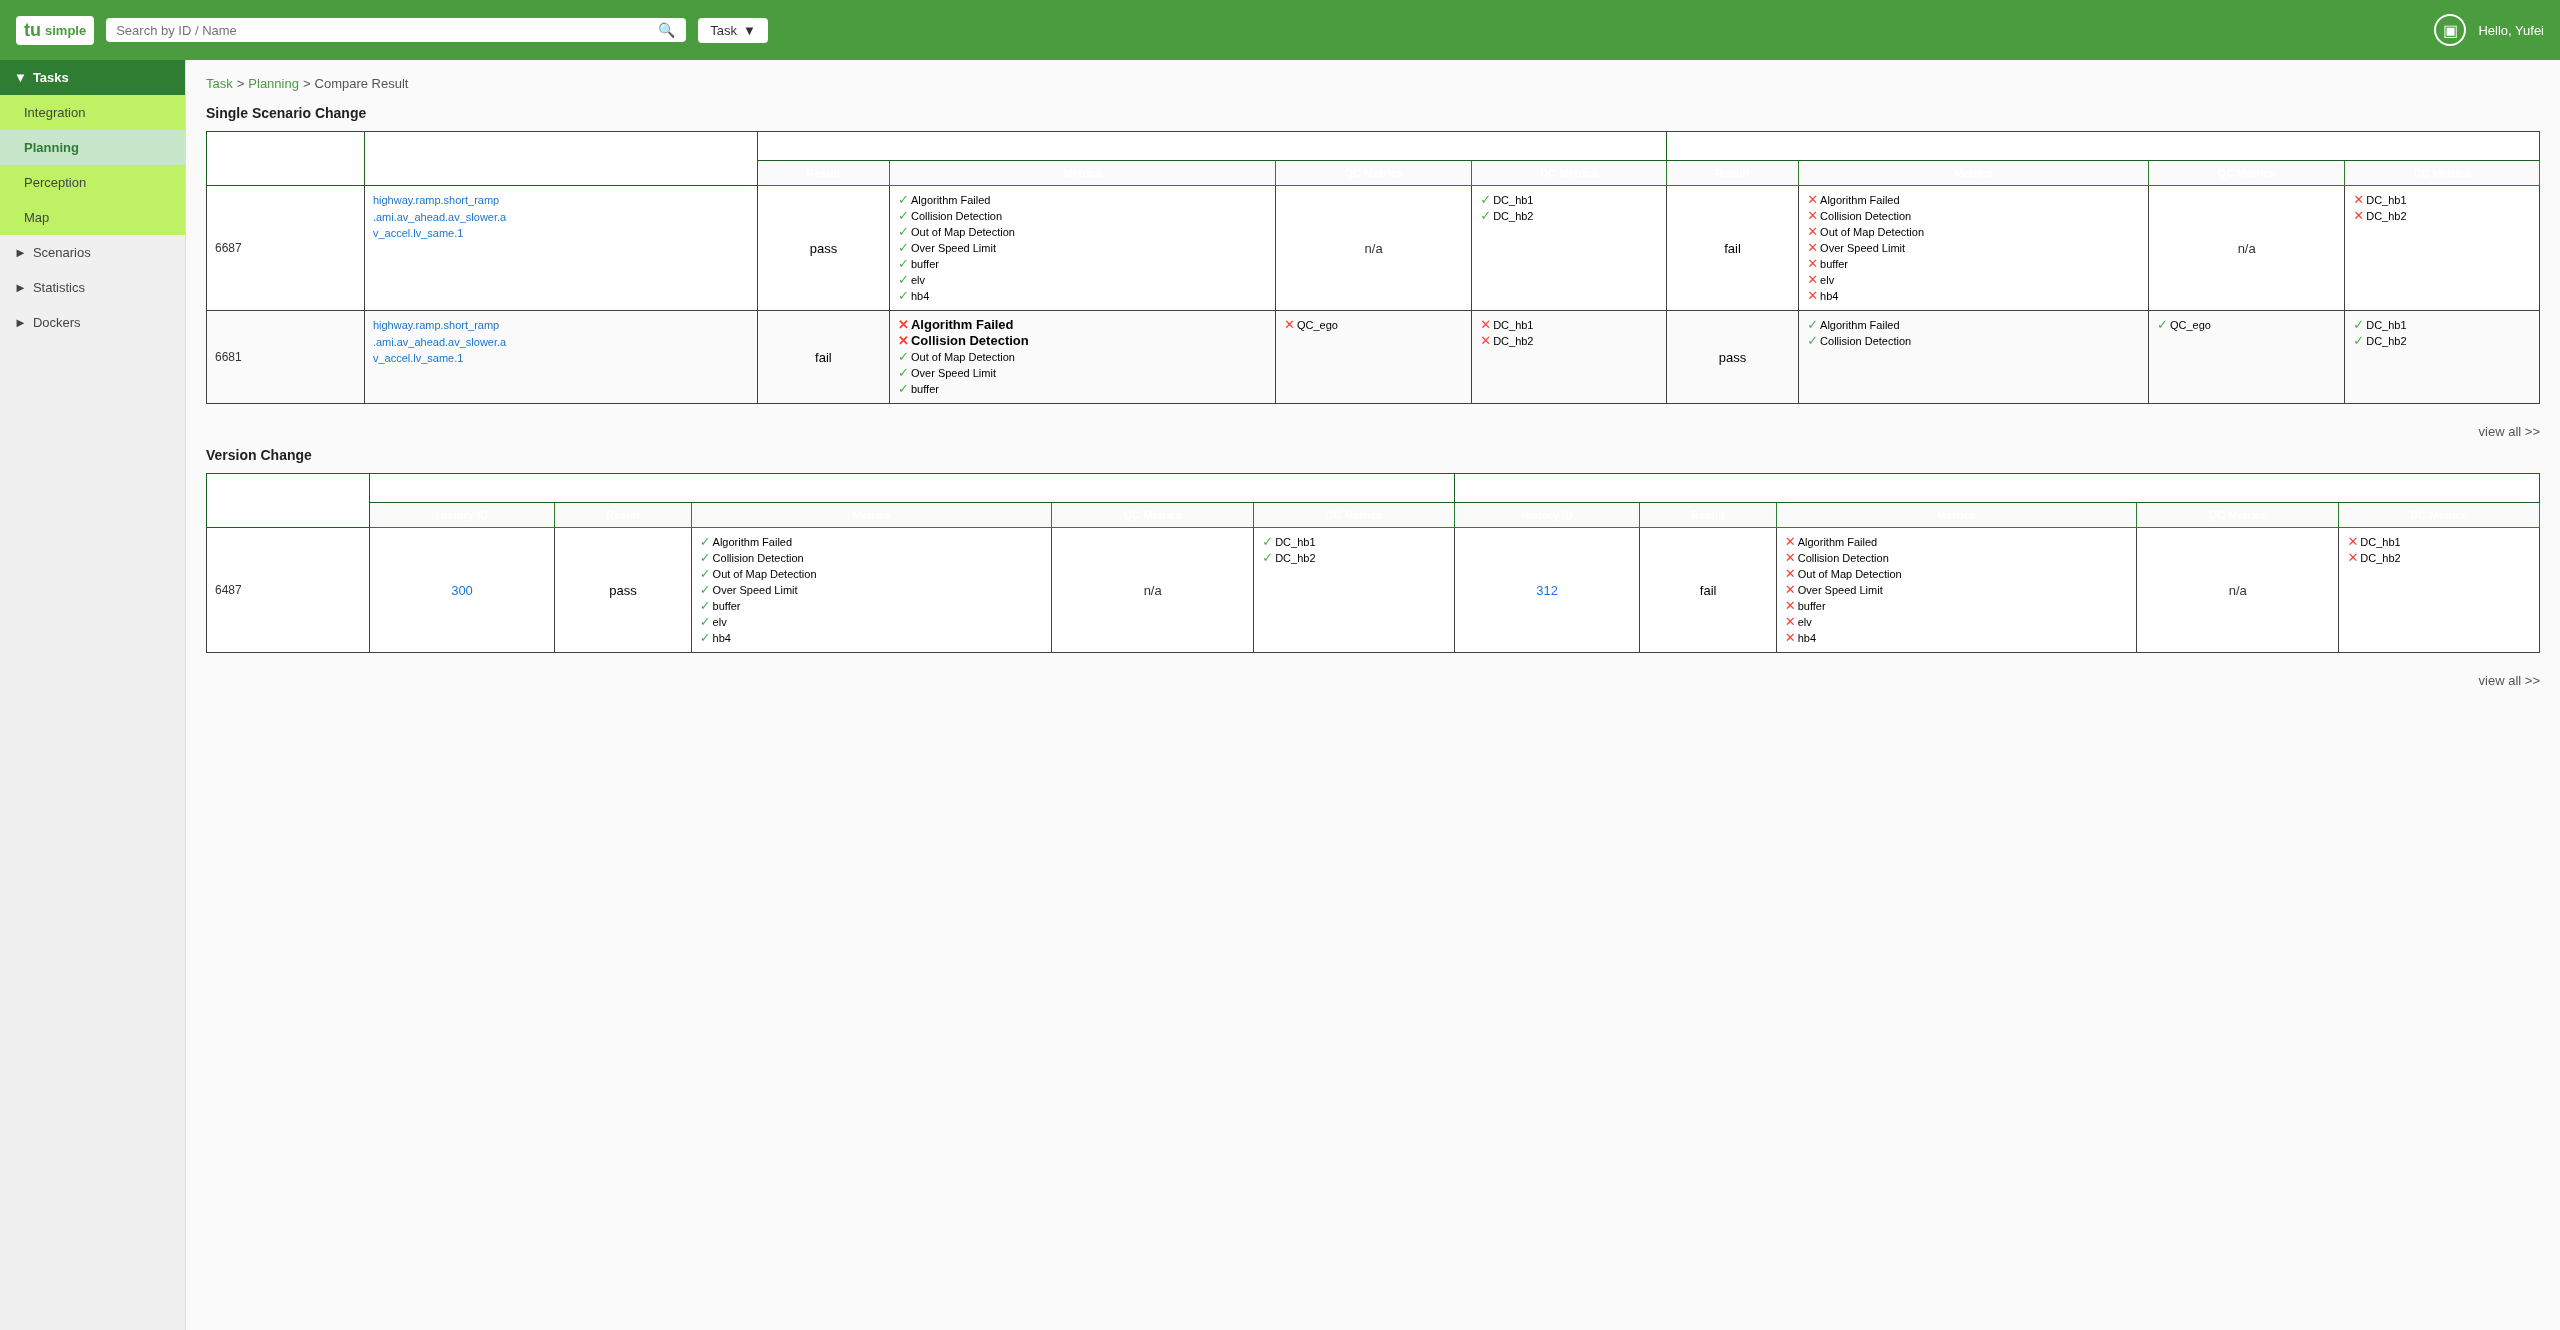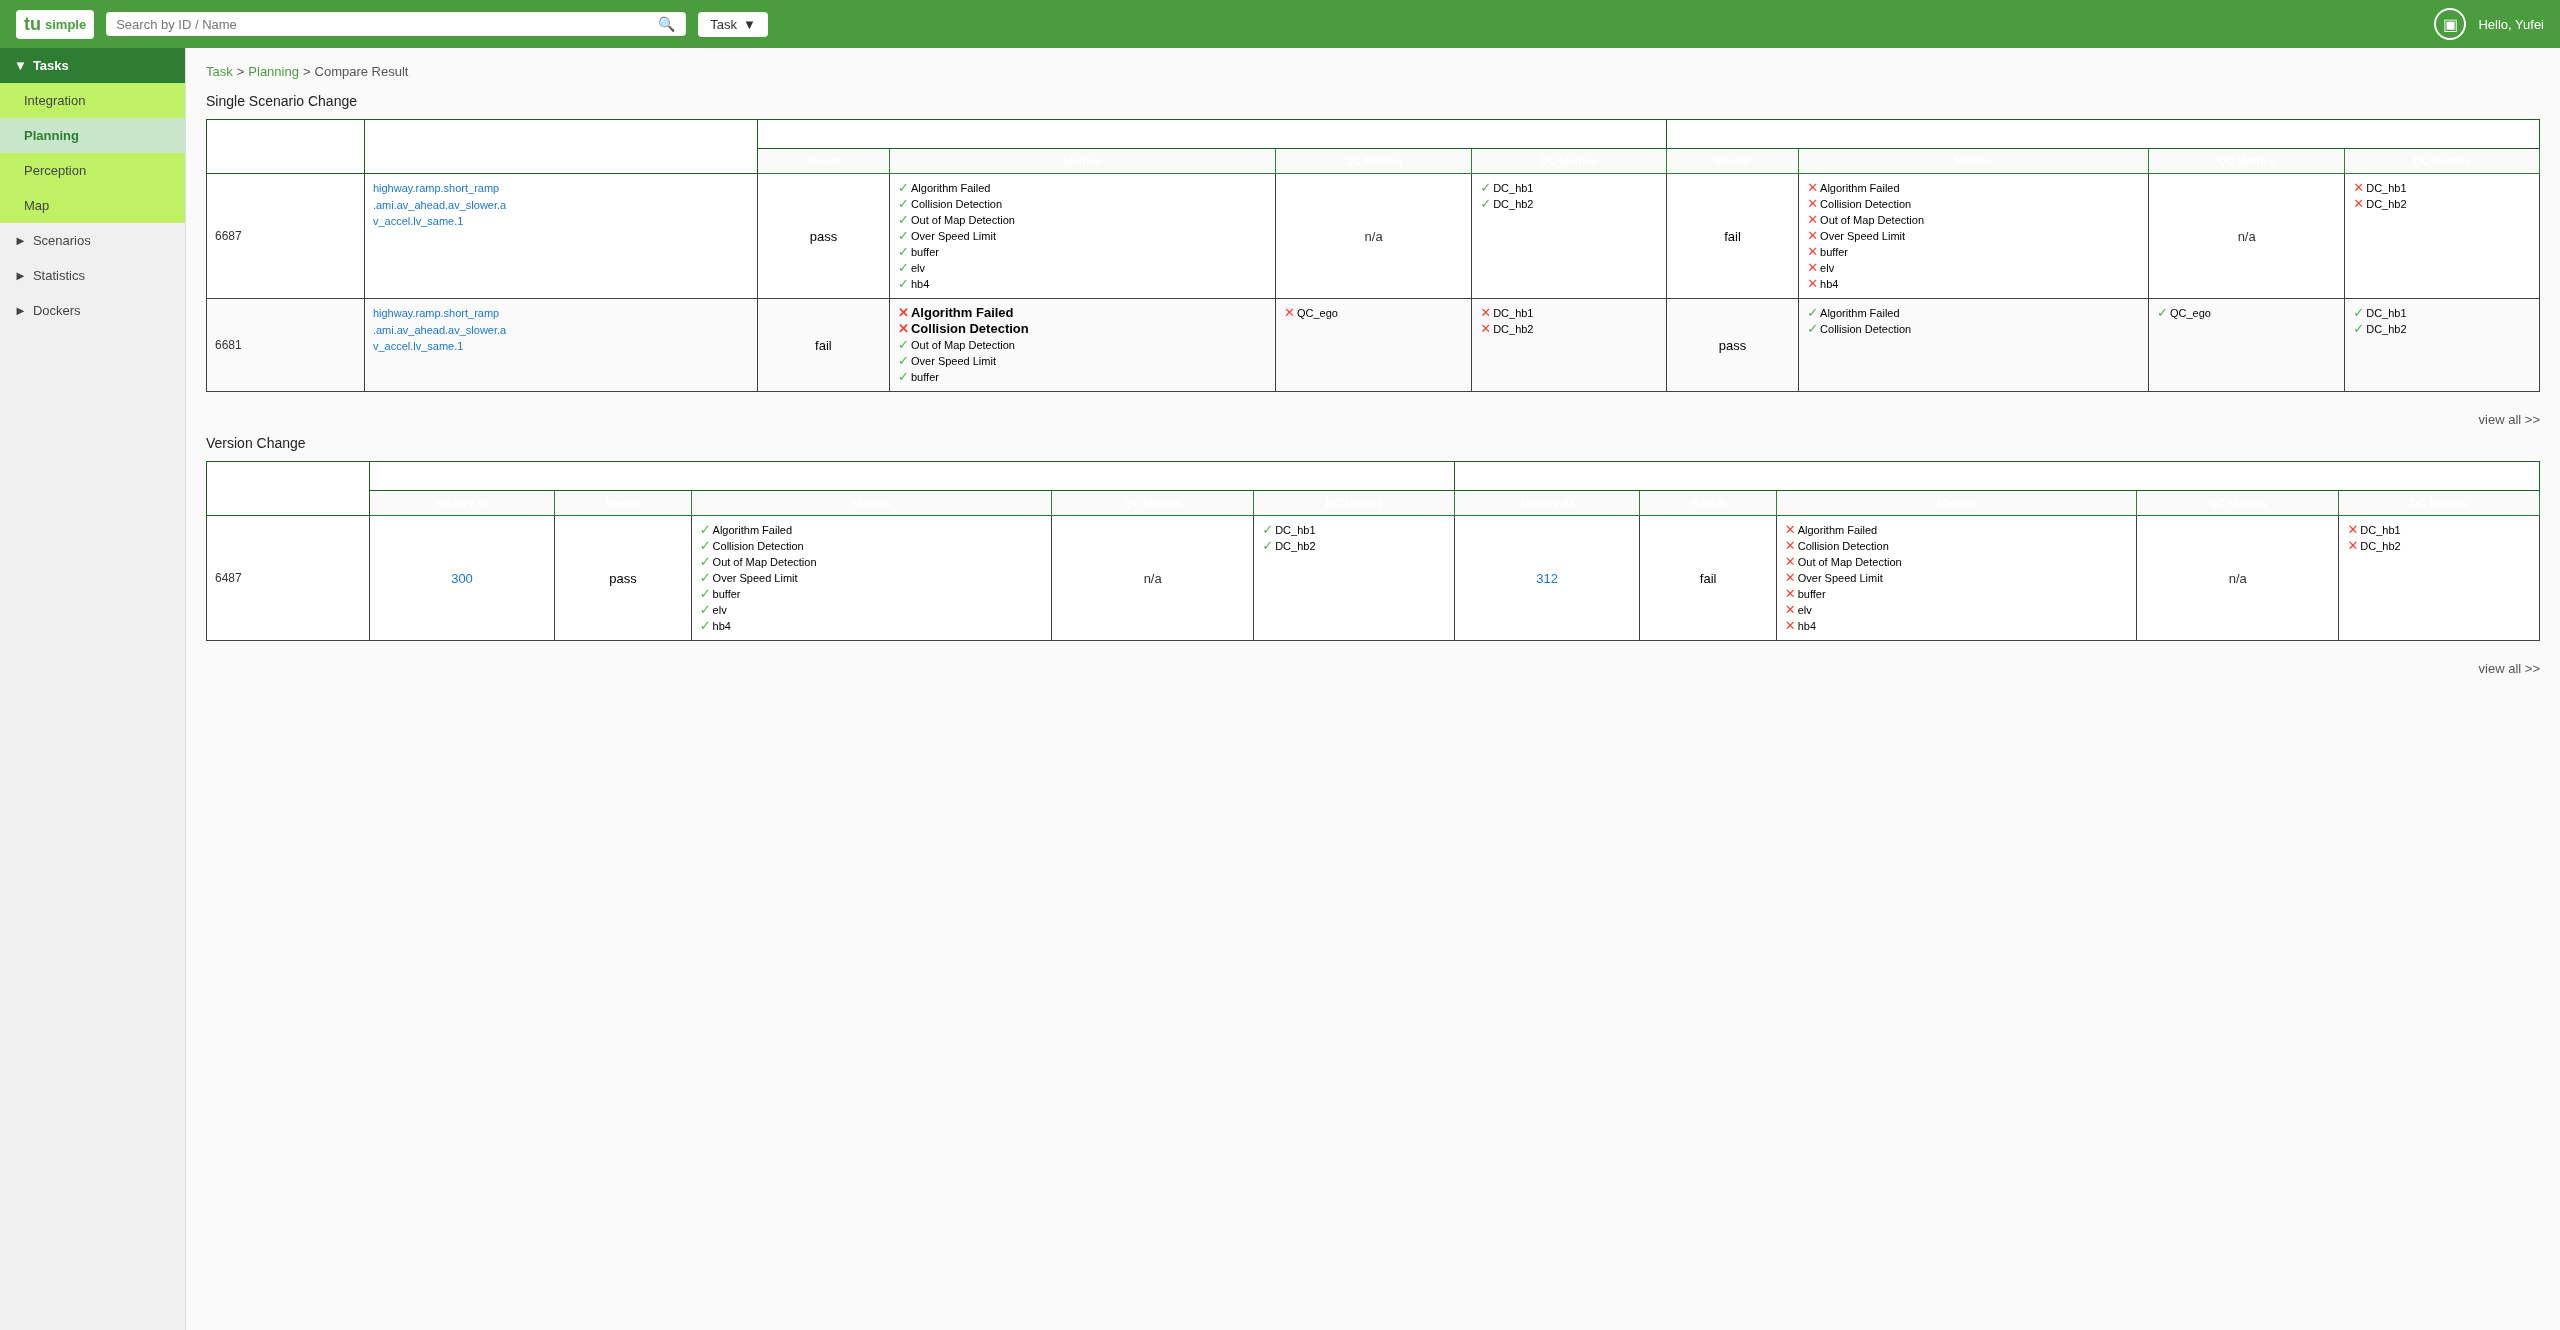--- a/index.html
+++ b/index.html
@@ -2,21 +2,21 @@
 <html><head>
   <meta charset="utf-8">
   <style>
     * { box-sizing: border-box; margin: 0; padding: 0; font-family: Arial, sans-serif; font-size: 13px; }
 
     body { background: #f5f5f5; display: flex; flex-direction: column; height: 100vh; overflow: hidden; }
 
     
     .header {
       background: #4a9c3f;
-      height: 48px;
+      height: 60px;
       display: flex;
       align-items: center;
       padding: 0 16px;
       gap: 12px;
       flex-shrink: 0;
     }
     .logo {
       background: white;
       border-radius: 4px;
       padding: 4px 8px;
@@ -135,21 +135,21 @@
       margin-bottom: 14px;
       display: flex;
       align-items: center;
       gap: 4px;
     }
     .breadcrumb a { color: #4a9c3f; text-decoration: none; }
 
     
     .section-title {
       font-size: 14px;
-      font-weight: normal;
+      font-weight: bold;
       margin-bottom: 10px;
       color: #222;
     }
 
     
     .table-wrapper {
       margin-bottom: 16px;
       overflow-x: auto;
     }
     table {

